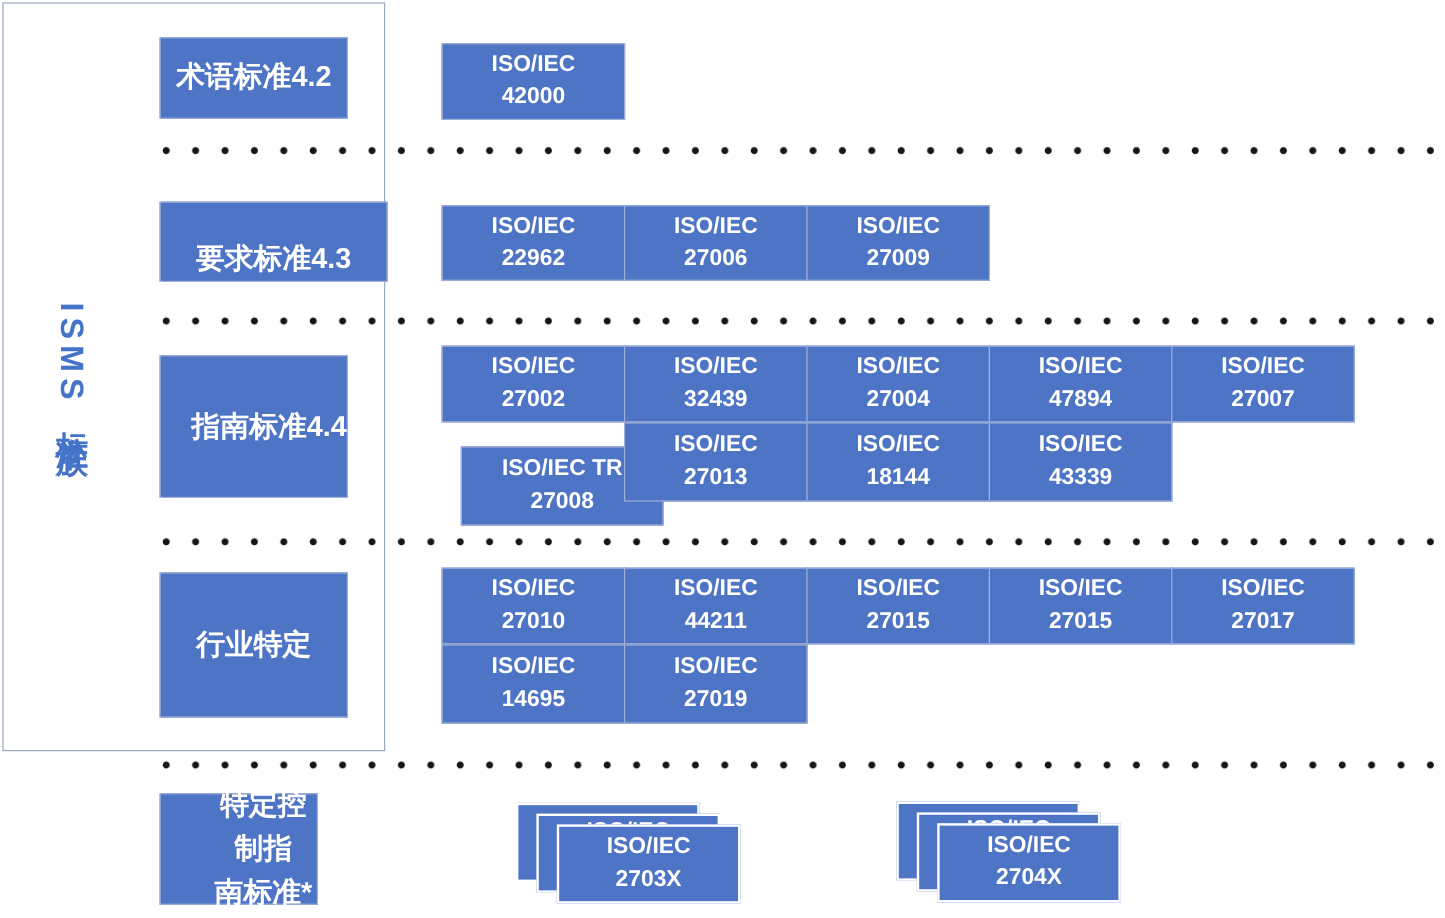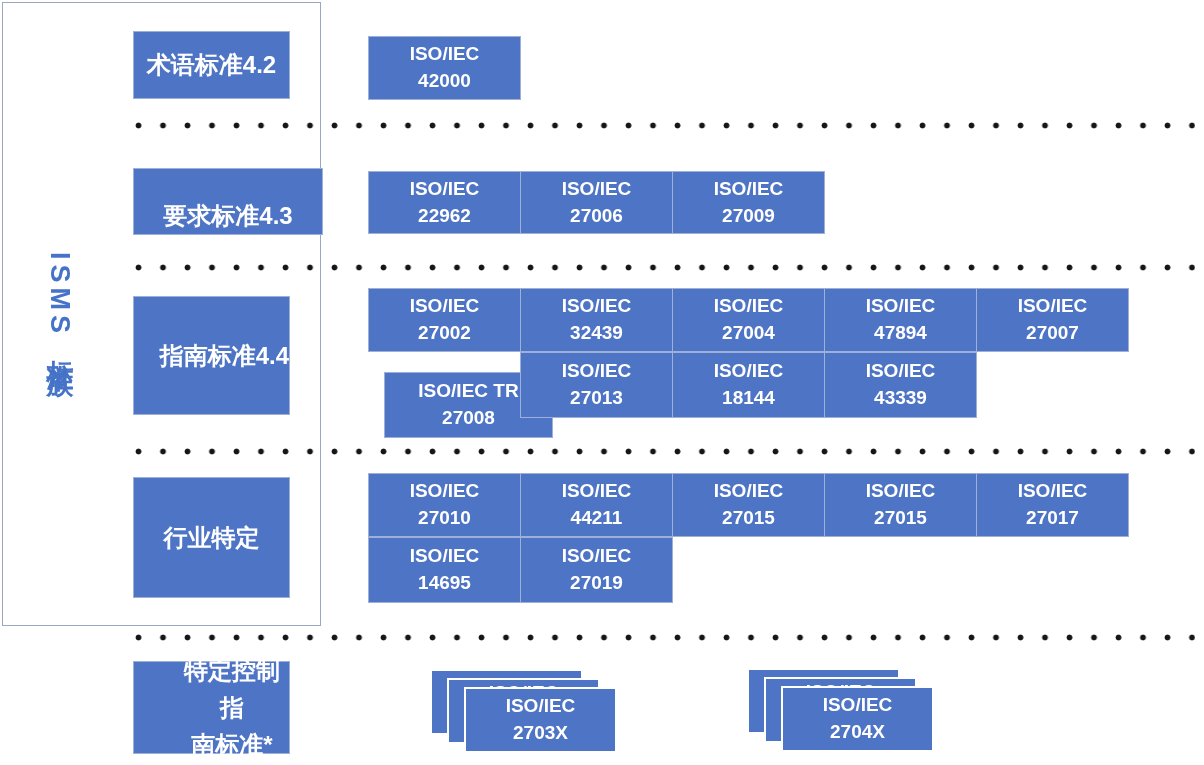--- a/index.html
+++ b/index.html
@@ -205,21 +205,21 @@
         <span>27017</span>
       </div>
       <div class="std-box" style="left: 368px; top: 537px; width: 153px; height: 66px;">
         <span>ISO/IEC</span>
         <span>14695</span>
       </div>
       <div class="std-box" style="left: 520px; top: 537px; width: 153px; height: 66px;">
         <span>ISO/IEC</span>
         <span>27019</span>
       </div>
-      <div class="sec-label" style="left: 133px; top: 661px; width: 157px; height: 93px; padding-left: 41px;">
+      <div class="sec-label" style="left: 133px; top: 661px; width: 132px; height: 93px; padding-left: 41px;">
         <span>特定控制指</span>
         <span>南标准*</span>
       </div>
       <div class="stack-box" style="left: 430px; top: 669px; width: 153px; height: 66px; z-index: 1;"></div>
       <div class="stack-box" style="left: 447px; top: 678px; width: 153px; height: 66px; z-index: 2;">
         <div class="peek-label">ISO/IEC</div>
       </div>
       <div class="stack-box stack-front" style="left: 464px; top: 687px; width: 153px; height: 66px; z-index: 3;">
         <span>ISO/IEC</span>
         <span>2703X</span>

